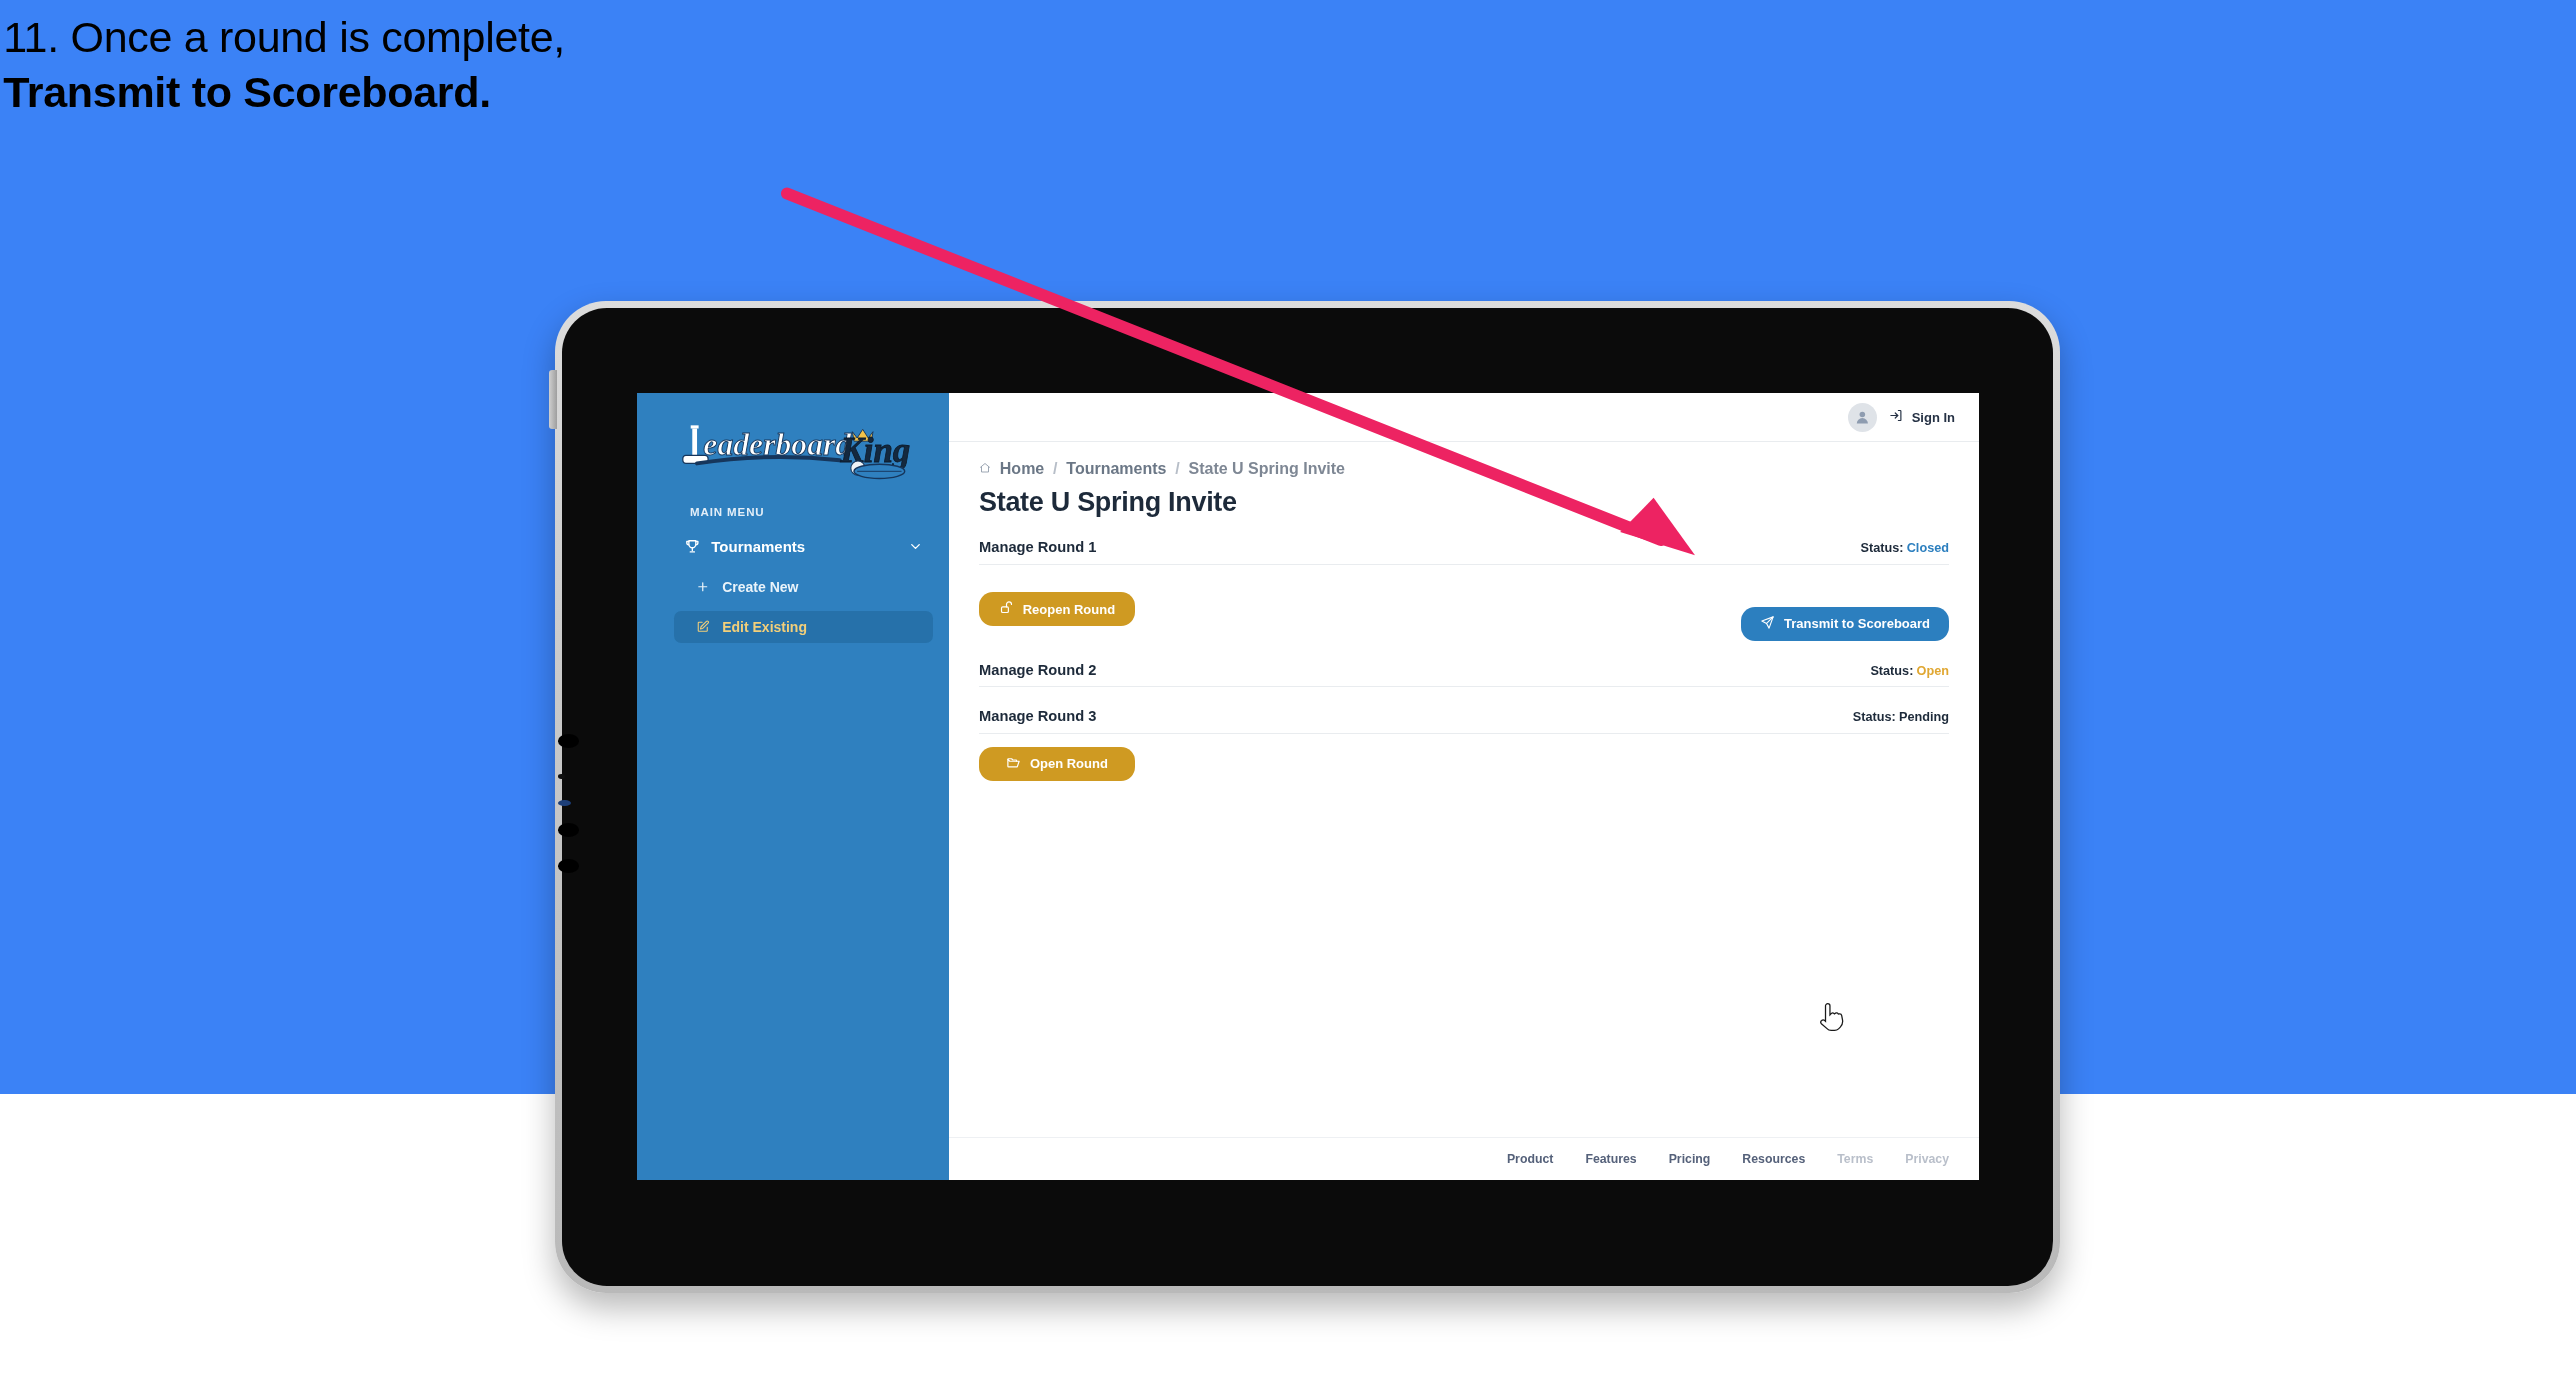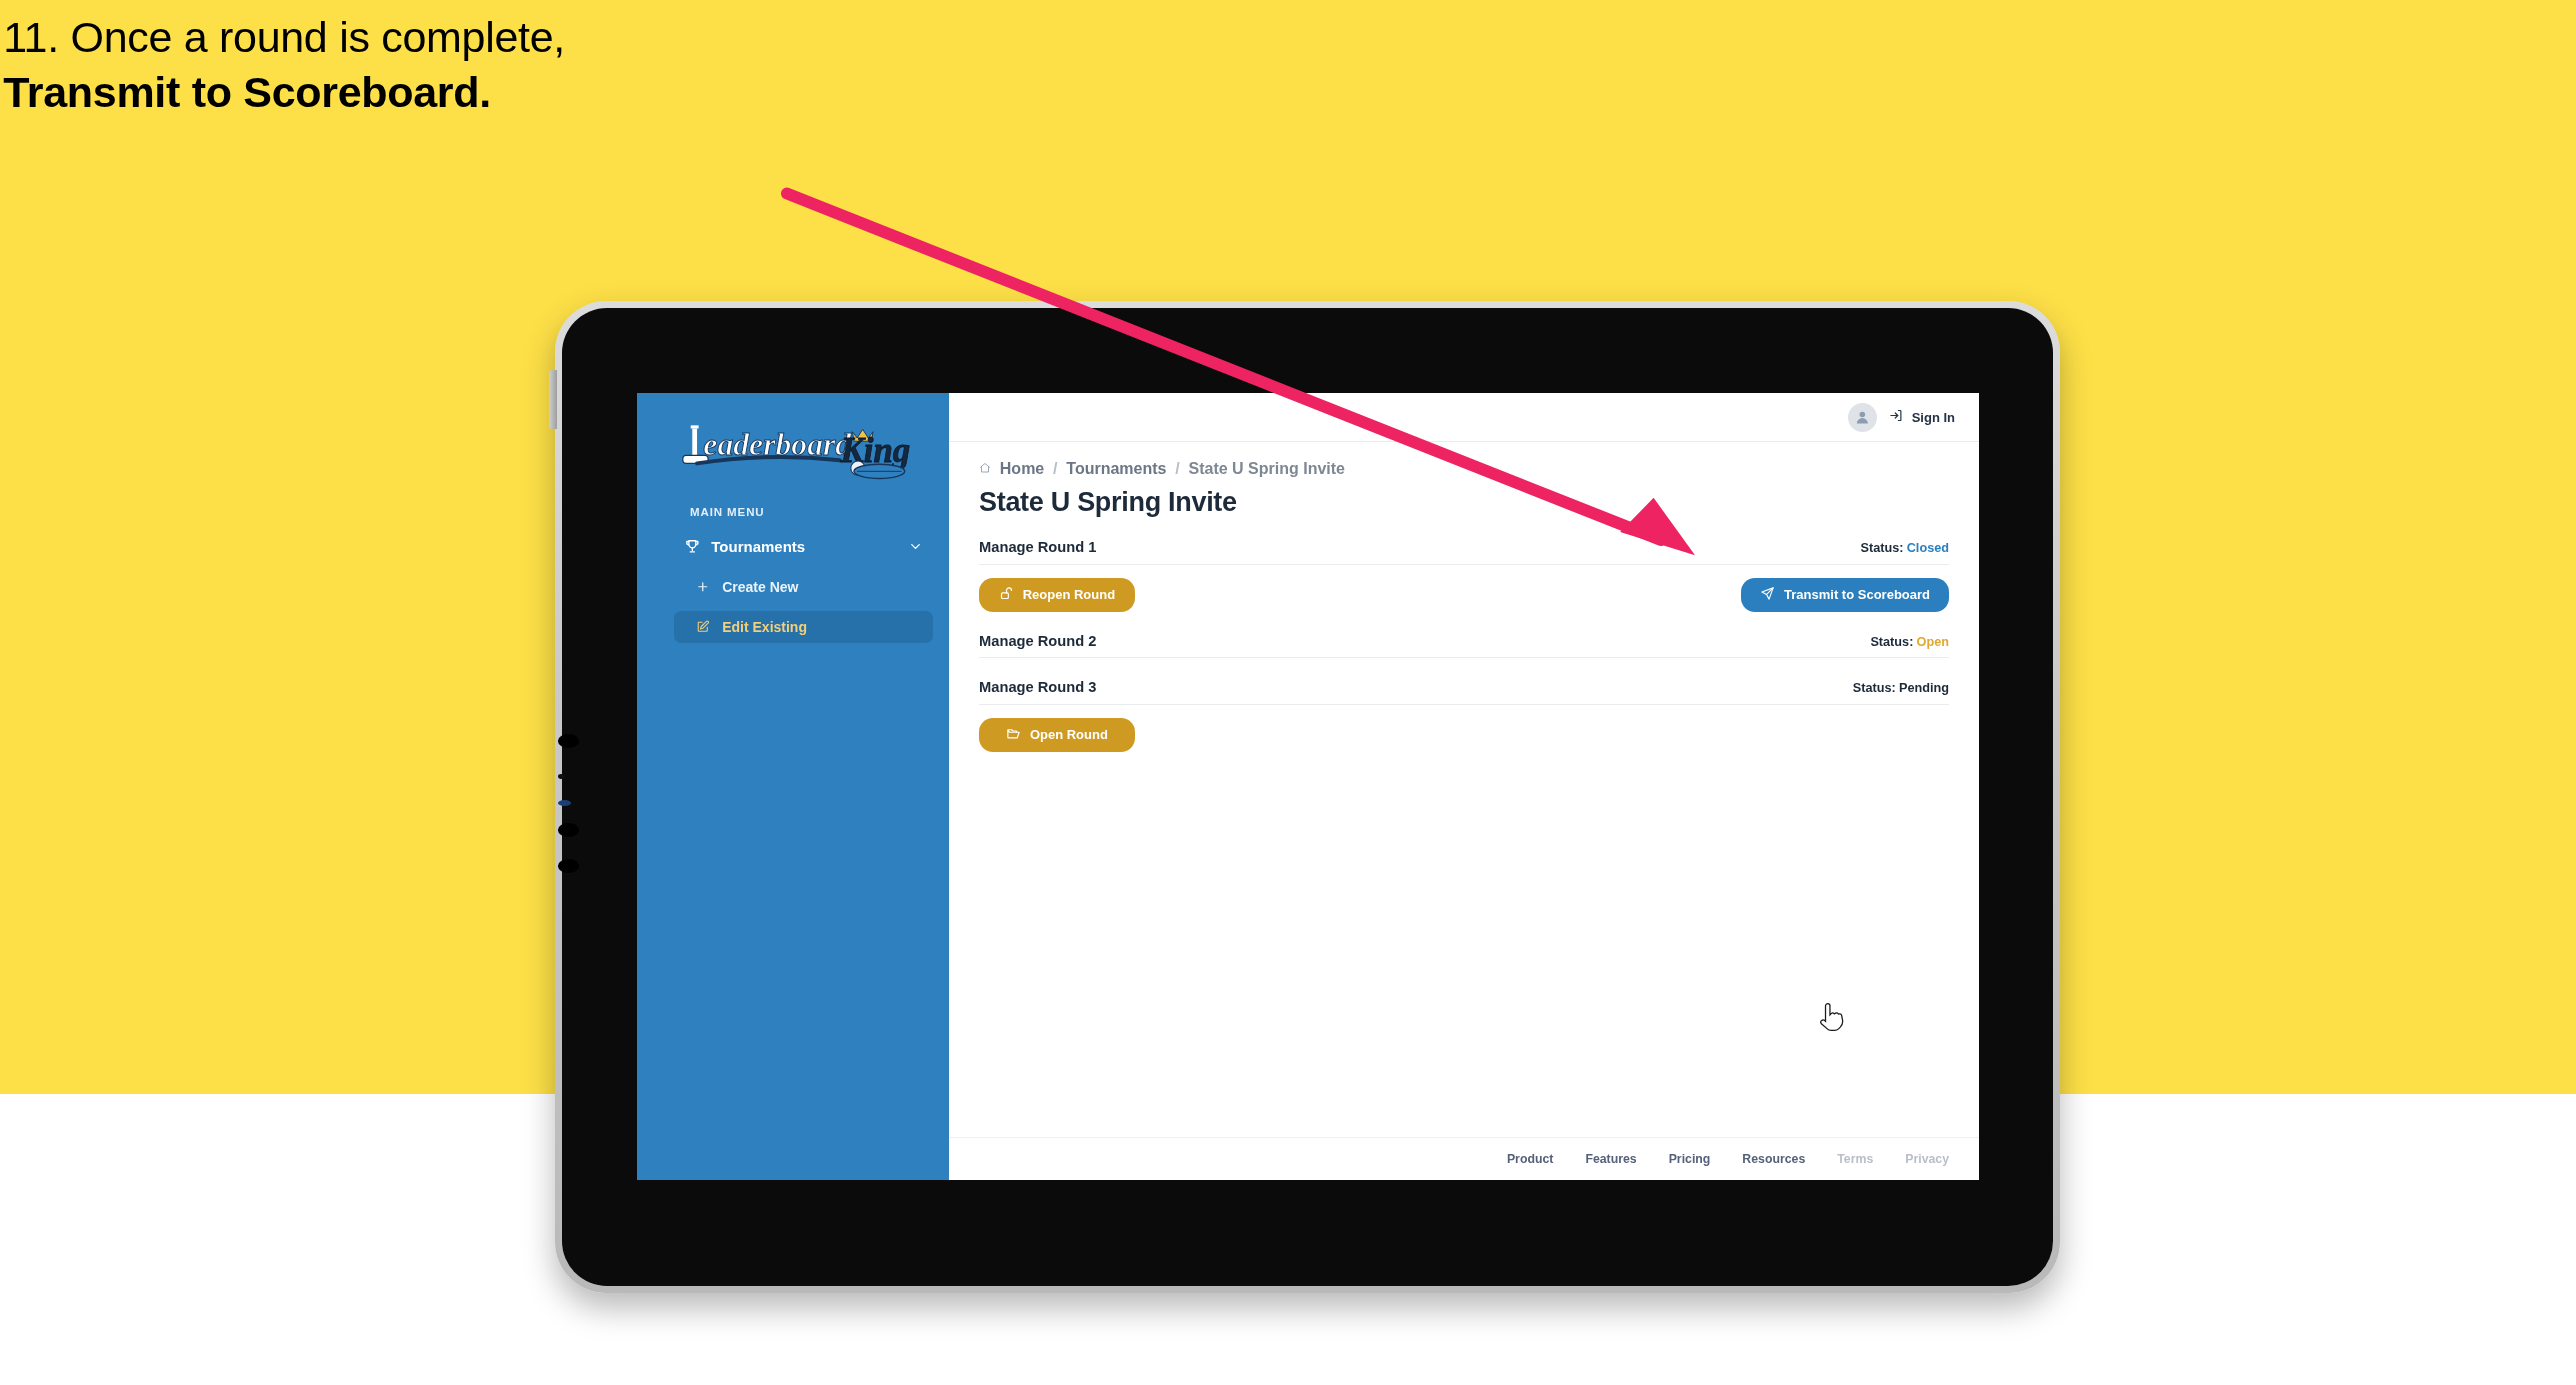--- a/index.html
+++ b/index.html
@@ -3,21 +3,21 @@
 <meta charset="utf-8">
 <style>
   * { box-sizing: border-box; margin: 0; padding: 0; }
   html, body {
     width: 2576px;
     height: 1386px;
     background: #ffffff;
     font-family: "Liberation Sans", sans-serif;
     overflow: hidden;
   }
-  #stage { position: relative; width: 2576px; height: 1094px; background: #fde047; }
+  #stage { position: relative; width: 2576px; height: 1094px; background: #3b82f6; }
 
   
   .caption {
     position: absolute;
     left: 3.2px; top: 16px;
     width: 844px;
     font-size: 43px;
     line-height: 1.02;
     color: #000;
     font-family: "Liberation Sans", sans-serif;
@@ -125,21 +125,21 @@
   .round-rule { border-top: 0.8px solid #e9ecef; margin-top: 8.8px; }
   .round-actions { display: flex; align-items: center; justify-content: space-between; margin-top: 12.7px; }
 
   .btn {
     display: inline-flex; align-items: center; justify-content: center; gap: 8.8px;
     height: 34px; padding: 0 19px; border-radius: 14px;
     font-size: 13px; font-weight: 700; border: none; cursor: pointer;
     font-family: "Liberation Sans", sans-serif;
   }
   .btn-gold  { background: #cf9a22; color: #ffffff; min-width: 156px; }
-  .btn-blue  { background: #2c7fbf; color: #ffffff; min-width: 159px; }
+  .btn-blue  { background: #2c7fbf; color: #ffffff; min-width: 159px; margin-top: 29px; }
   .btn-ghost { background: #ffffff; color: #37465c; border: 0.8px solid #e4e8ed; min-width: 156px; box-shadow: 0 0.8px 1.6px rgba(20,30,50,.04); }
 
   .footer {
     border-top: 0.8px solid #eef0f3;
     height: 43px; display: flex; align-items: center; justify-content: flex-end;
     gap: 32px; padding-right: 30px; margin-left: 0;
   }
   .flink { font-size: 12.3px; font-weight: 700; color: #55617a; }
   .flink.muted { color: #b9bfca; }
 

